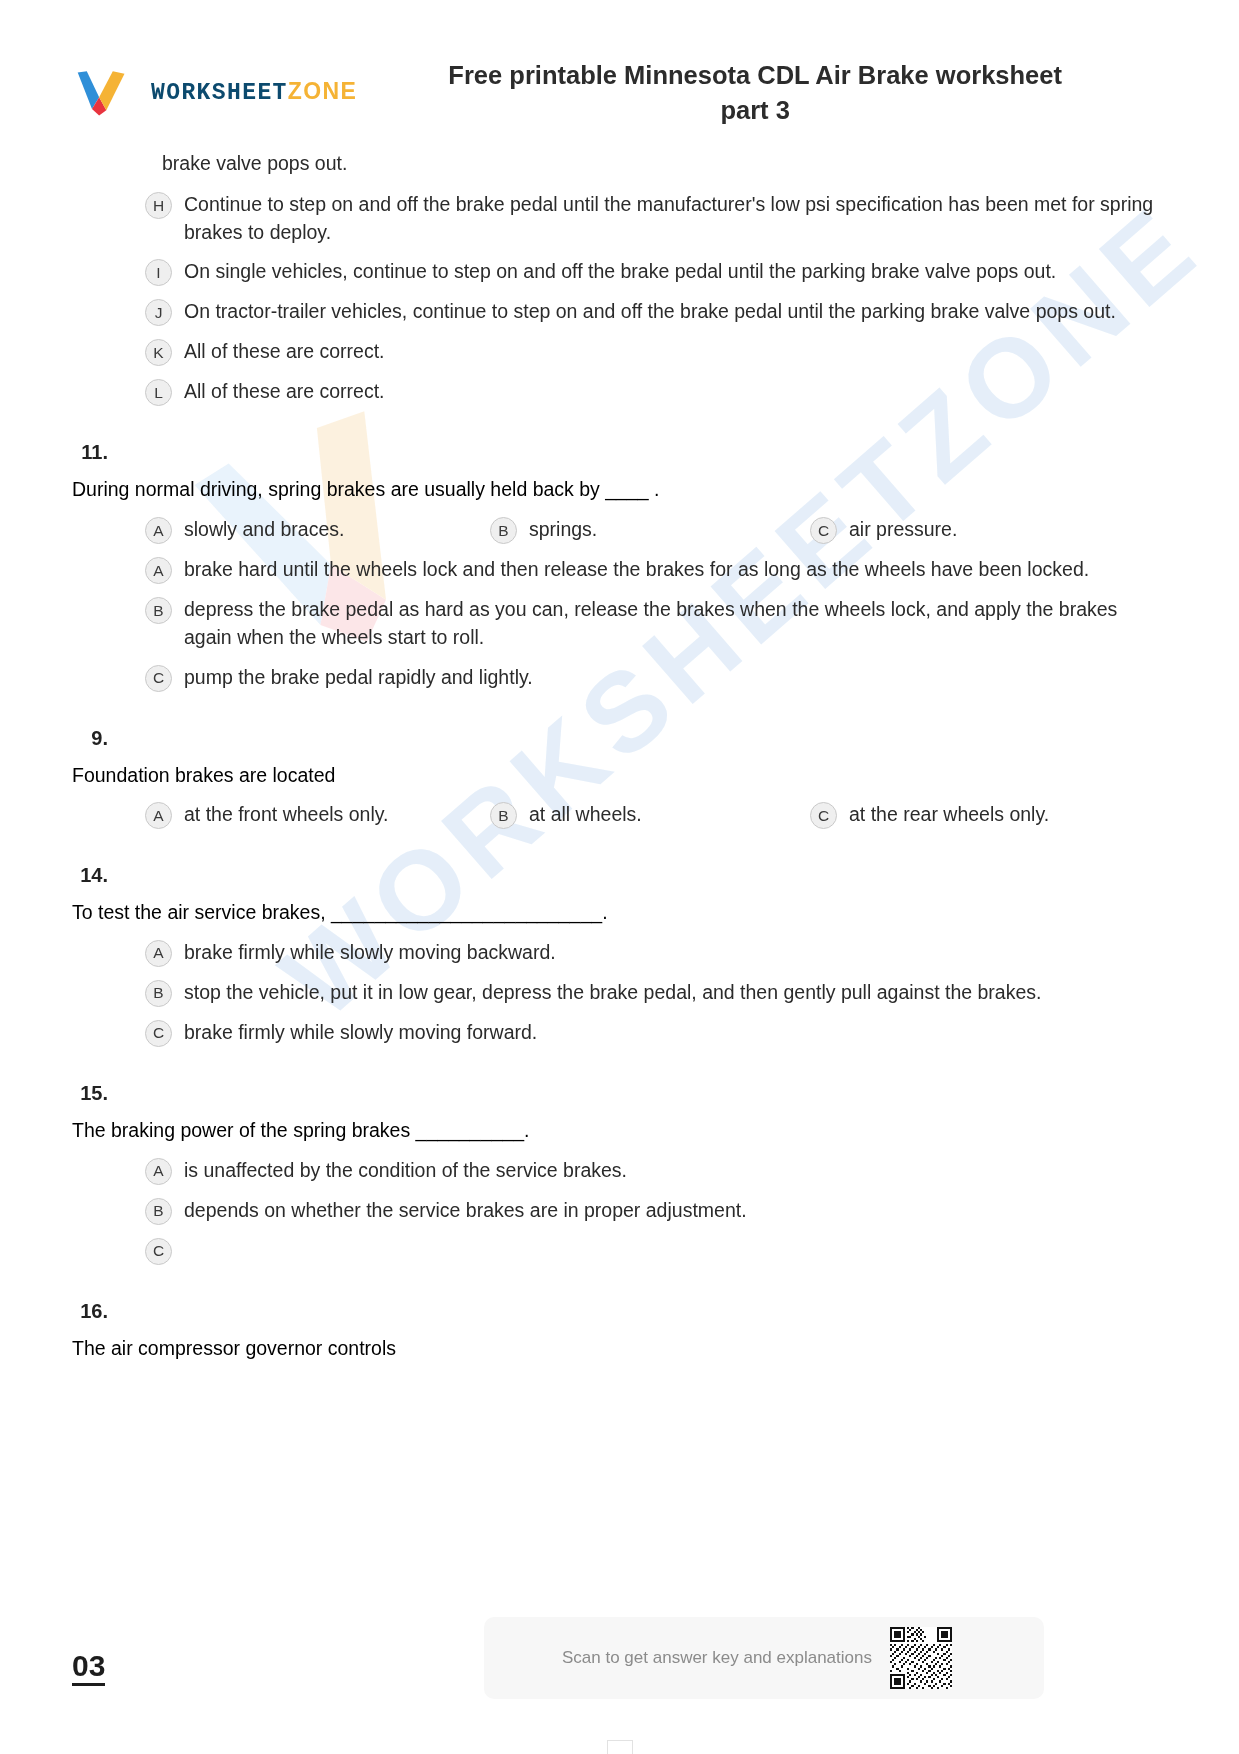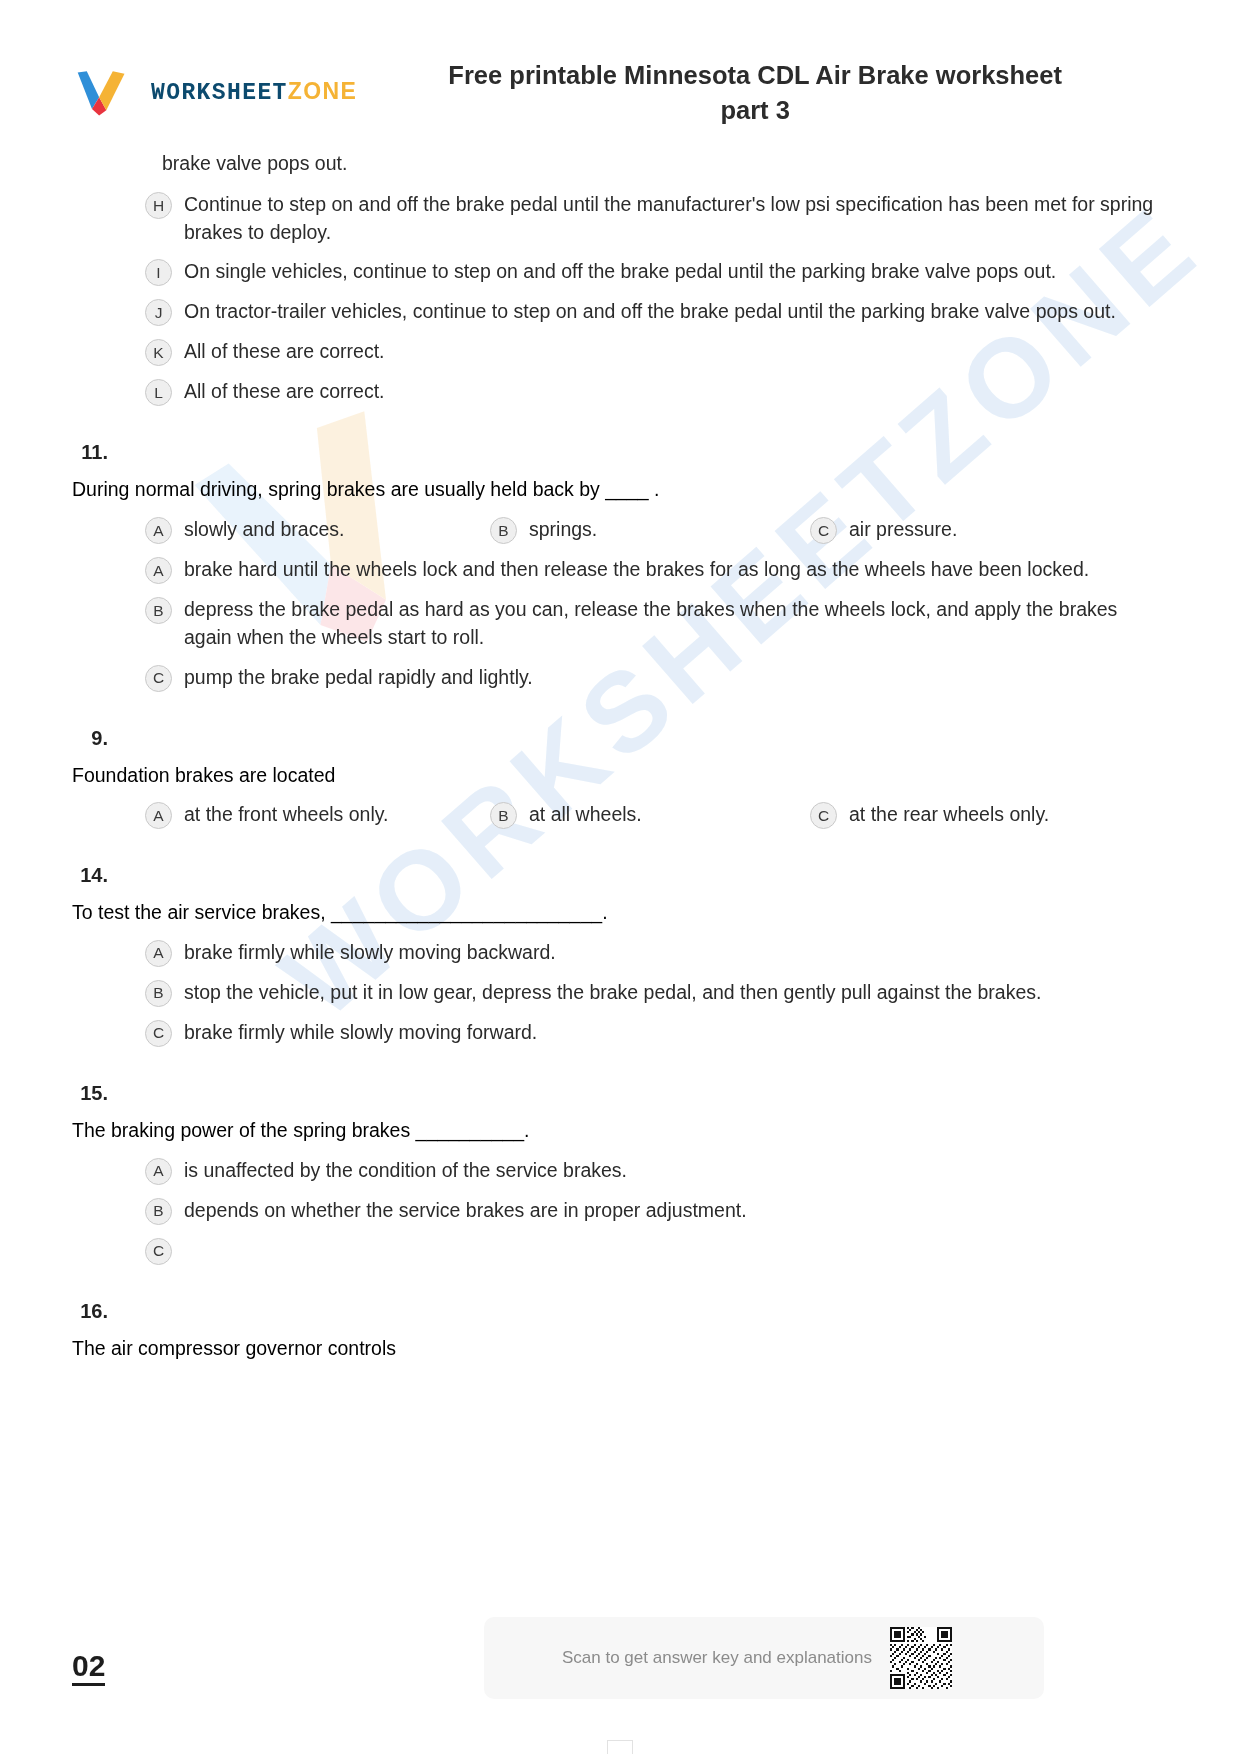--- a/index.html
+++ b/index.html
@@ -365,21 +365,21 @@
         <div>
           <div class="question">
             <div class="q-num">16.</div>
             <div class="q-text">The air compressor governor controls</div>
           </div>
         </div>
       </div>
   </div>
 
   <div class="footer">
-    <div class="page-num">02</div>
+    <div class="page-num">03</div>
     <div class="scanbox">
       <div class="scan-label">Scan to get answer key and explanations</div>
       <svg class="qr" viewBox="0 0 29 29" shape-rendering="crispEdges">
         <rect width="29" height="29" fill="#ffffff"></rect>
         <g fill="#111111">
           <rect x="0" y="0" width="7" height="1"></rect>
             <rect x="0" y="6" width="7" height="1"></rect>
           <rect x="0" y="0" width="1" height="7"></rect>
             <rect x="6" y="0" width="1" height="7"></rect>
           <rect x="2" y="2" width="3" height="3"></rect>

